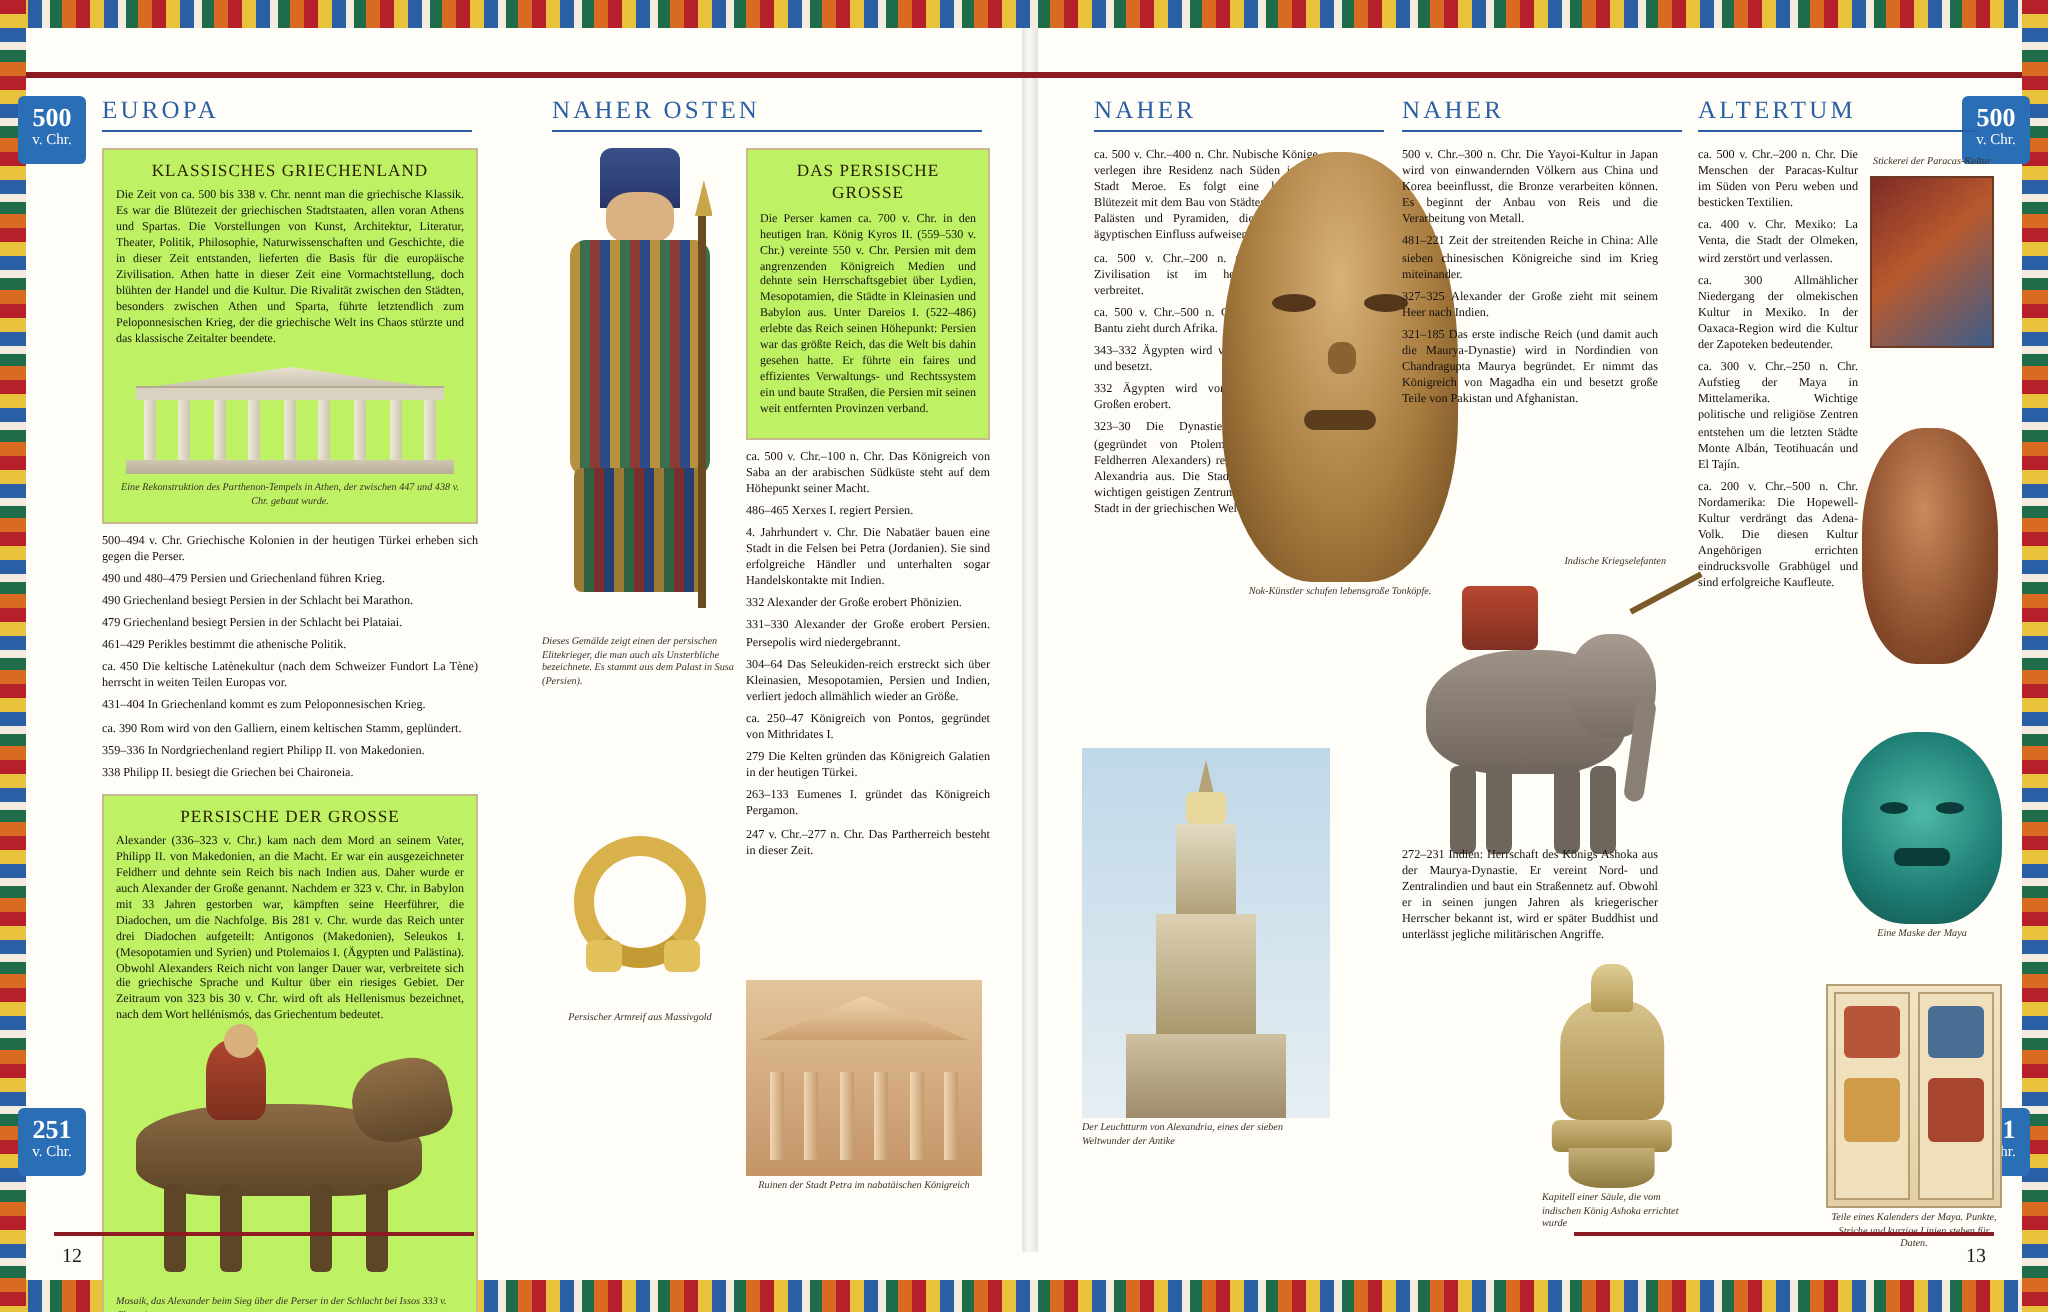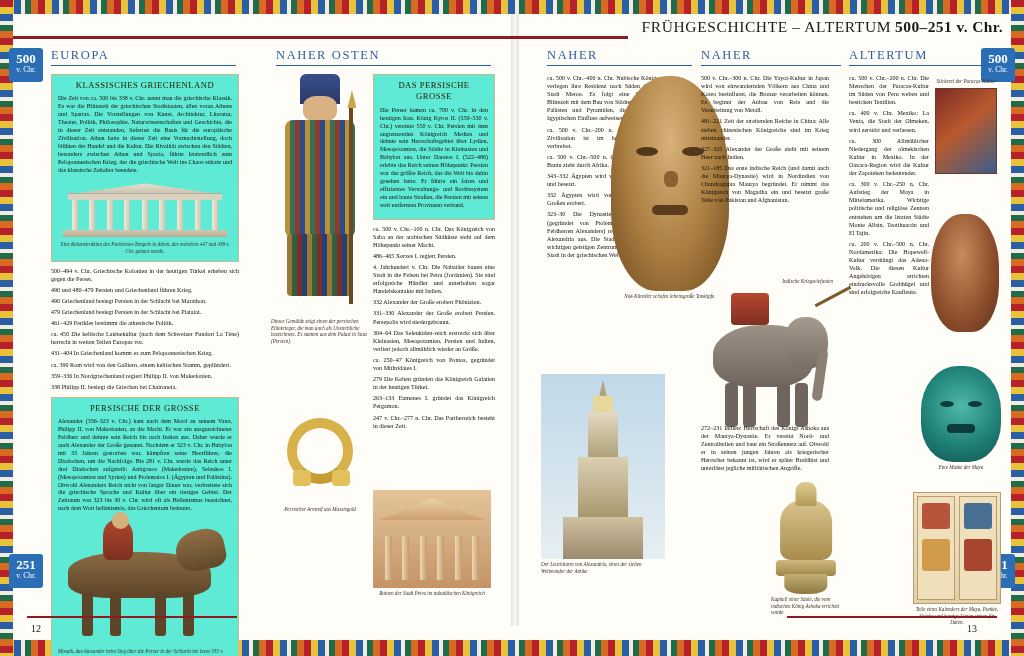--- a/index.html
+++ b/index.html
@@ -108,21 +108,21 @@
     line-height:1.33;
     color:#14110d;
     text-align:justify;
   }
   .col p { margin:0 0 3px 0; }
   .dated { text-indent:0; }
 
   
   .panel {
     border:1px solid #c9b98e;
-    background:#5eead4;
+    background:#bef264;
     padding:5px 6px 6px 6px;
     margin-bottom:5px;
   }
   .panel h3 {
     margin:0 0 4px 0;
     font-size:8.6px;
     text-align:center;
     letter-spacing:0.5px;
     font-weight:normal;
     font-family:"Liberation Serif", serif;
@@ -135,21 +135,21 @@
     text-align:center; margin-top:2px;
   }
   .caption-left { text-align:left; }
 
   
   .folio {
     position:absolute; bottom:6px;
     font-size:10px; color:#1b1b1b; font-family:"Liberation Serif", serif;
   }
   #folio-left { left:18px; }
-  #folio-right { right:34px; }
+  #folio-right { right:18px; }
   .folio-rule { position:absolute; bottom:22px; height:2px; background:#8c1b22; }
 
   
   .temple { width:100%; height:62px; position:relative; }
   .temple .roof {
     position:absolute; left:6%; top:6px; width:88%; height:11px;
     background:linear-gradient(#e9e2d2,#c9c0ac);
     clip-path:polygon(0 100%, 50% 0, 100% 100%);
   }
   .temple .arch {
@@ -211,24 +211,20 @@
 <div class="stripe-band" id="band-top"></div>
 <div class="stripe-band" id="band-bottom"></div>
 <div class="stripe-side" id="band-left"></div>
 <div class="stripe-side" id="band-right"></div>
 
 <div class="page">
 
   <div class="gutter"></div>
 
   <div id="header-rule"></div>
-  <div id="header-title-box">
-    <span class="t">FRÜHGESCHICHTE – ALTERTUM</span>
-    <span class="r">500–251 v. Chr.</span>
-  </div>
 
   <div class="era-tab" id="era-top-left">
     <span class="n">500</span>
     <span class="u">v. Chr.</span>
   </div>
   <div class="era-tab" id="era-bottom-left">
     <span class="n">251</span>
     <span class="u">v. Chr.</span>
   </div>
   <div class="era-tab" id="era-top-right">

